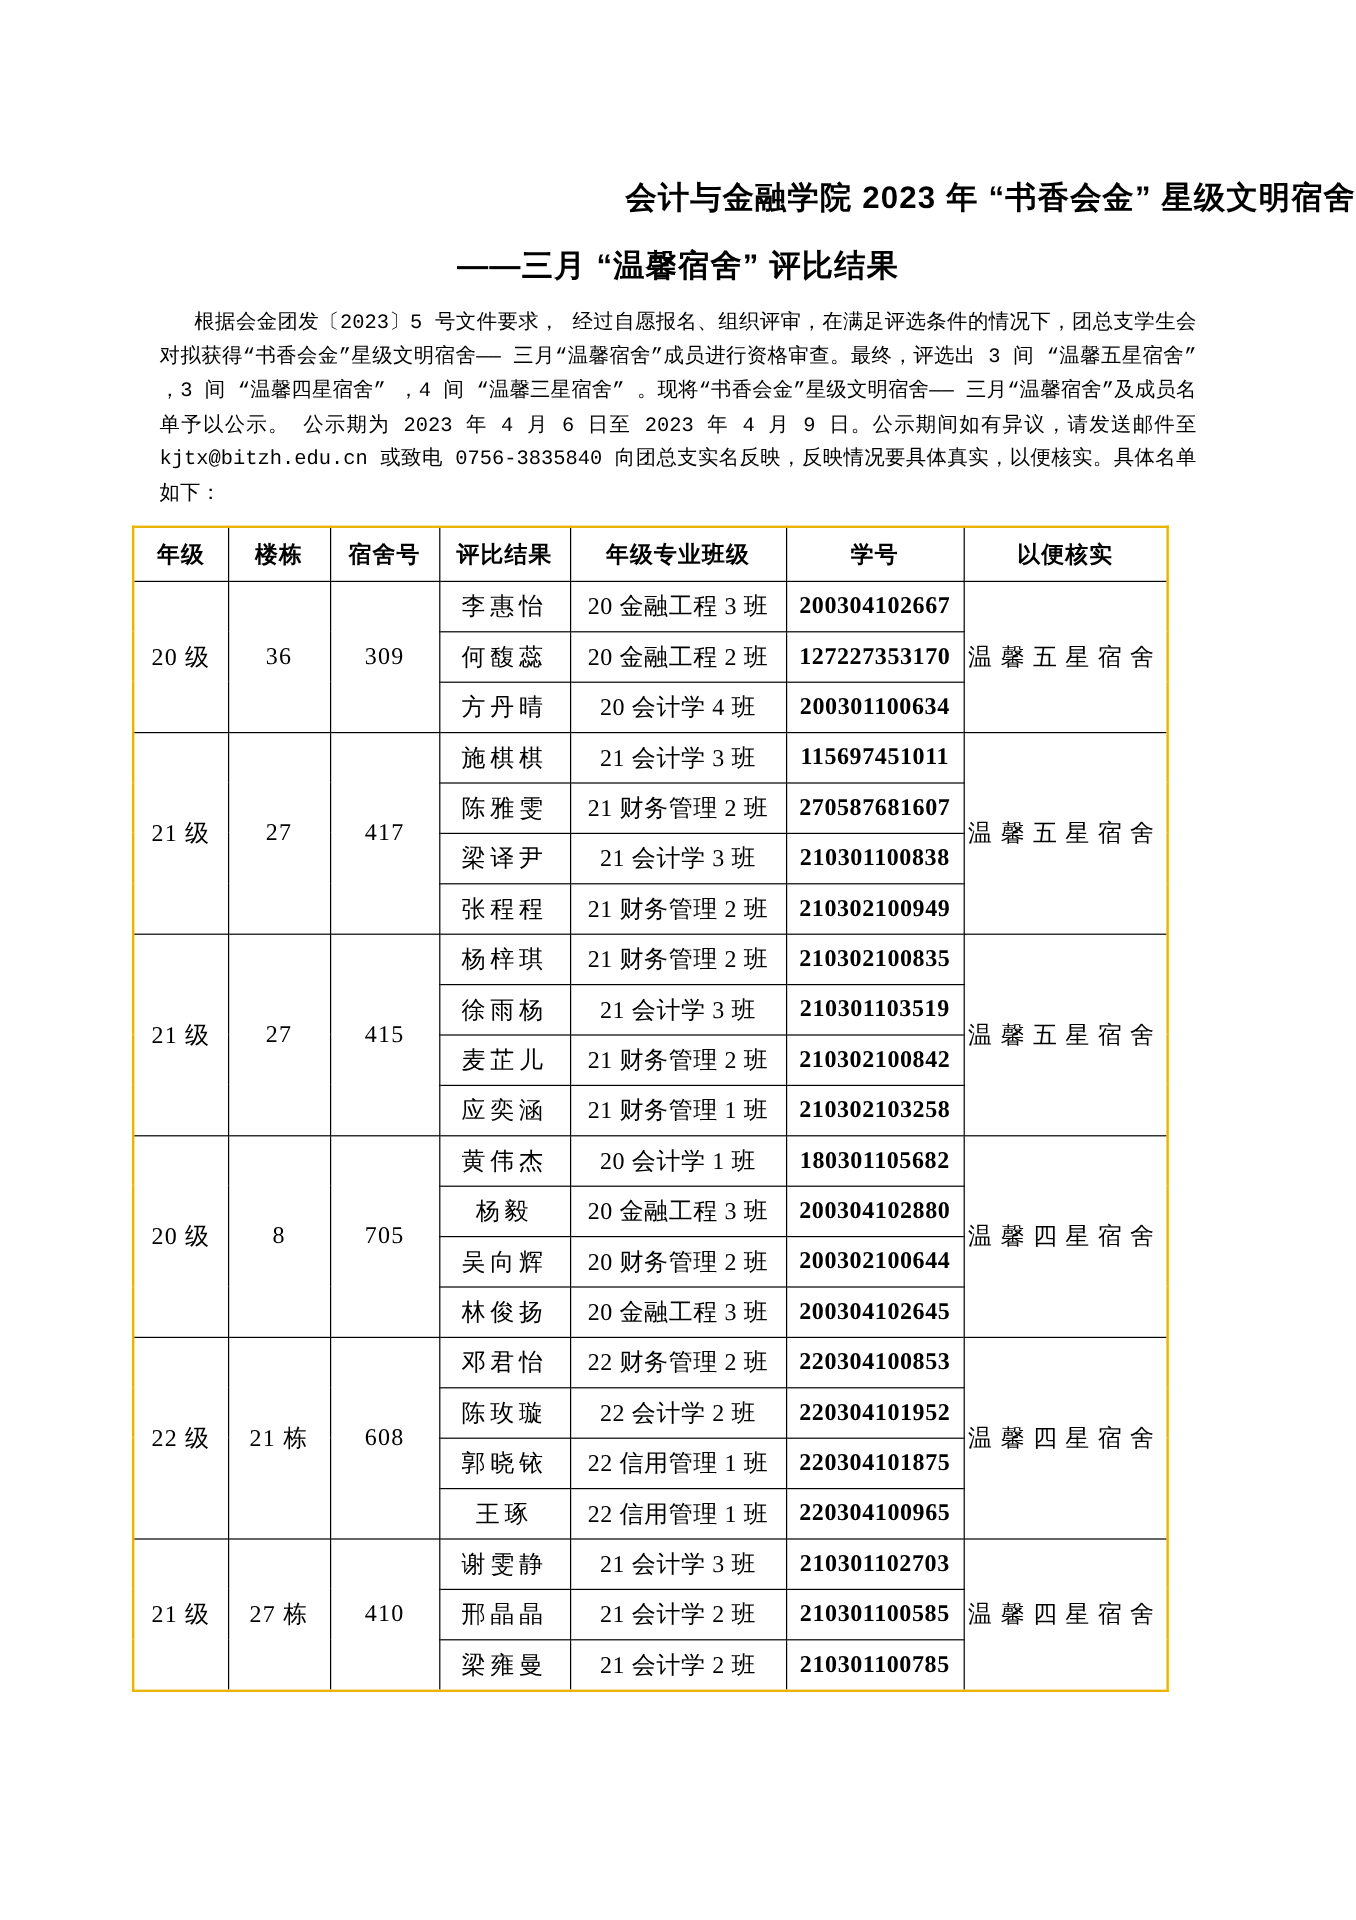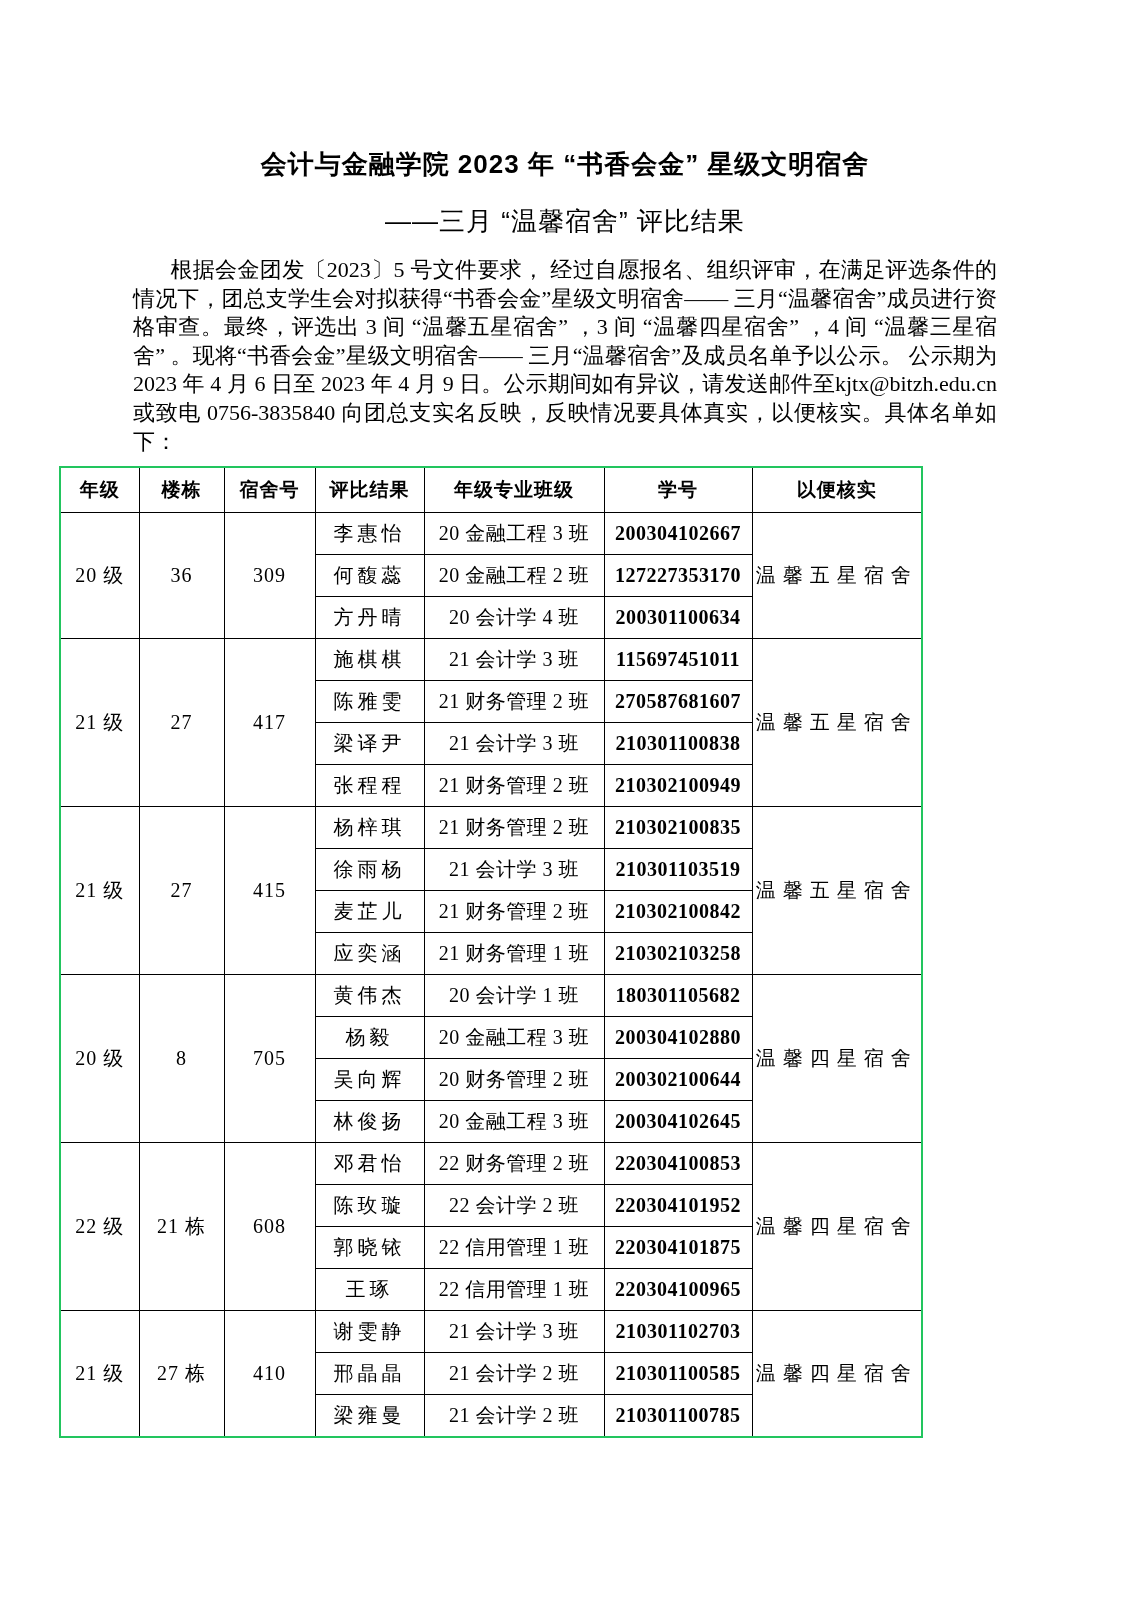--- a/index.html
+++ b/index.html
@@ -9,51 +9,51 @@
     height: 1600px;
     margin: 0 auto;
     background: #ffffff;
     color: #000000;
     font-family: "Liberation Serif", serif;
     overflow: hidden;
   }
   .doc-title {
     margin: 0;
     padding-top: 146px;
+    text-align: right;
+    font-family: "Liberation Sans", sans-serif;
+    font-weight: bold;
+    font-size: 26px;
+    line-height: 36px;
+    letter-spacing: 1px;
+  }
+  .doc-subtitle {
+    margin: 0;
+    padding-top: 21px;
     text-align: center;
     font-family: "Liberation Sans", sans-serif;
     font-weight: bold;
     font-size: 26px;
     line-height: 36px;
     letter-spacing: 1px;
   }
-  .doc-subtitle {
-    margin: 0;
-    padding-top: 21px;
-    text-align: center;
-    font-family: "Liberation Sans", sans-serif;
-    font-weight: normal;
-    font-size: 26px;
-    line-height: 36px;
-    letter-spacing: 1px;
-  }
   .doc-paragraph {
     margin: 17px 133px 0 133px;
-    font-size: 22px;
+    font-size: 17px;
     line-height: 28.6px;
     text-align: justify;
     text-indent: 1.7em;
-    font-family: Liberation Serif, serif;
+    font-family: Liberation Mono, monospace;
   }
   table.results {
-    margin: 10px 0 0 59px;
+    margin: 10px 0 0 110px;
     border-collapse: collapse;
     table-layout: fixed;
     width: 862px;
-    border: 2px solid #22c55e;
+    border: 2px solid #eab308;
   }
   table.results th, table.results td {
     border: 1px solid #000;
     text-align: center;
     vertical-align: middle;
     padding: 0;
     overflow: hidden;
     white-space: nowrap;
   }
   table.results th {

